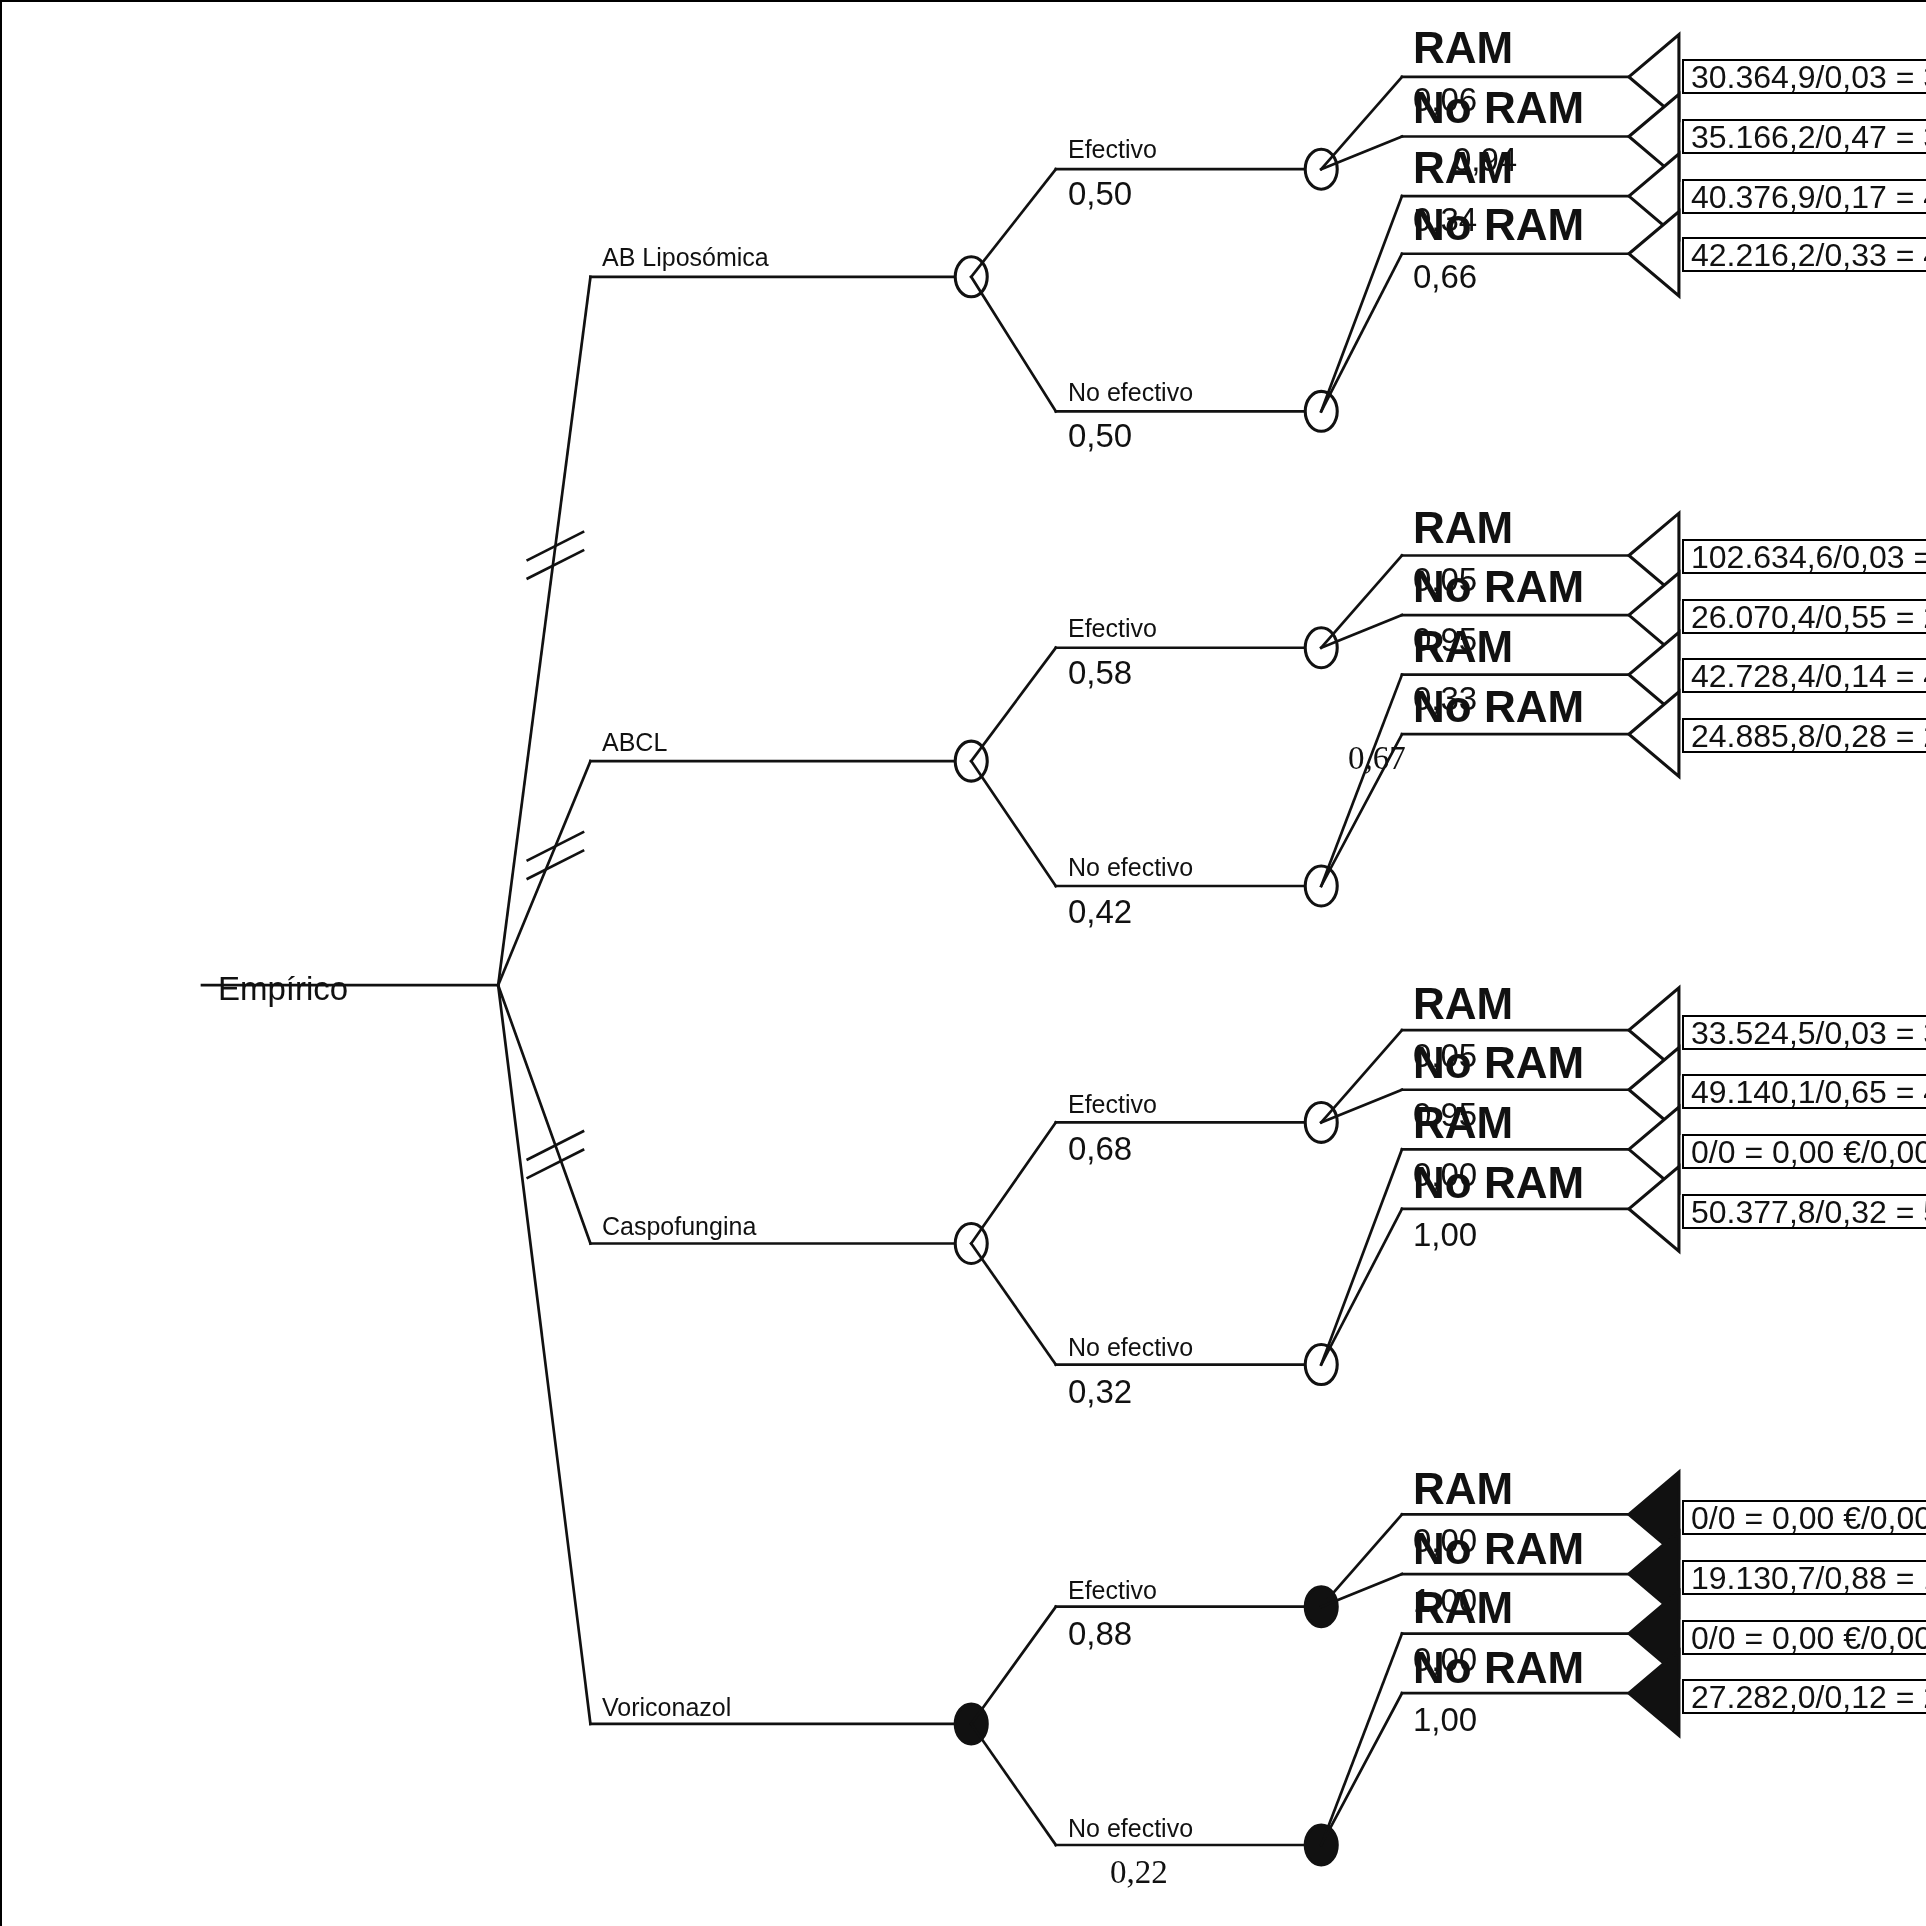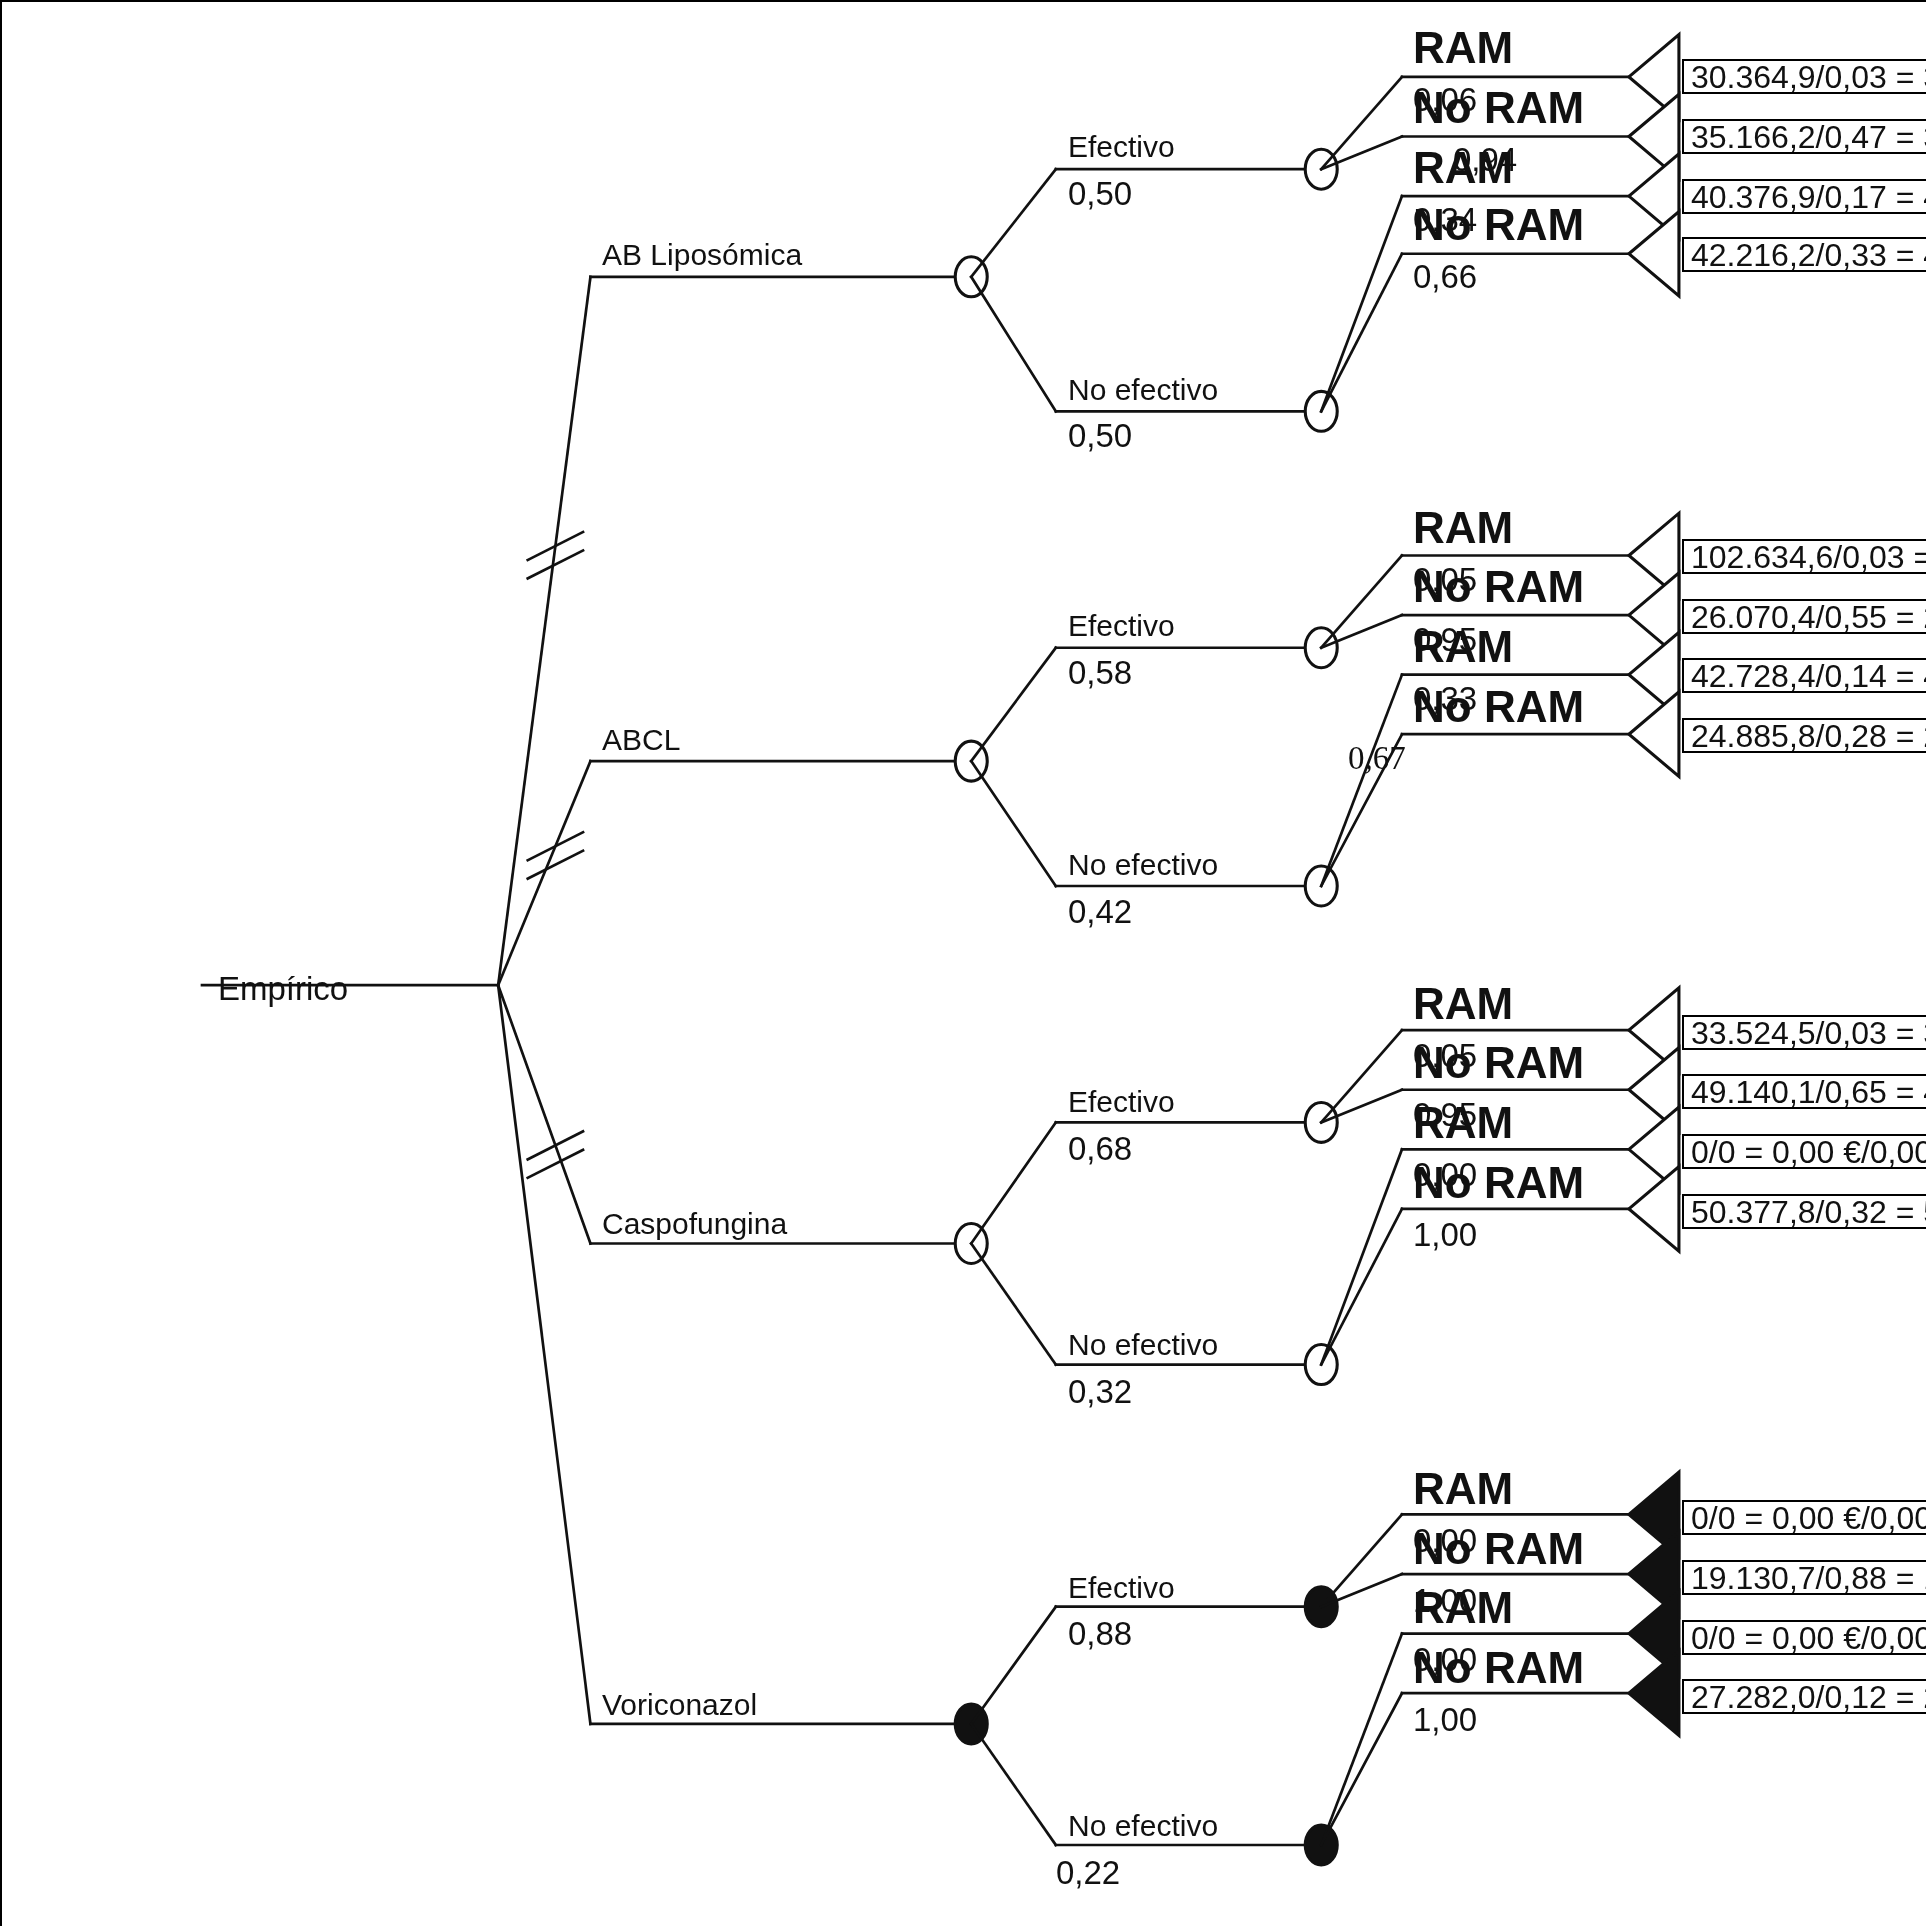--- a/index.html
+++ b/index.html
@@ -13,21 +13,21 @@
     overflow:hidden;
   }
   #tree{position:absolute;inset:0;width:100%;height:100%;}
   .lbl{
     position:absolute;
     font-family:"Liberation Sans",sans-serif;
     color:#111;
     white-space:nowrap;
     line-height:1;
   }
-  .branch-label{font-size:30px;}
+  .branch-label{font-size:25px;}
   .prob-label{font-size:33px;}
   .event-label{font-size:44px;font-weight:bold;}
   .root-label{font-size:33px;}
   .payoff-box{
     position:absolute;
     border:2.3px solid #000;
     background:#fff;
     box-sizing:border-box;
     display:flex;
     align-items:center;
@@ -229,21 +229,21 @@
       <div class="lbl prob-label" style="left: 1411px; top: 1522px;">0,00</div>
       <div class="payoff-box" style="left: 1680px; top: 1498px; width: 311px;">
         <span class="payoff-text">0/0 = 0,00 €/0,00</span>
       </div>
       <div class="lbl event-label" style="left: 1411px; top: 1569px; transform: translateY(-100%);">No RAM</div>
       <div class="lbl prob-label" style="left: 1411px; top: 1582px;">1,00</div>
       <div class="payoff-box" style="left: 1680px; top: 1558px; width: 566px;">
         <span class="payoff-text">19.130,7/0,88 = 19.130,70 €/0,88</span>
       </div>
       <div class="lbl branch-label" style="left: 1066px; top: 1839px; transform: translateY(-100%);">No efectivo</div>
-      <div class="lbl prob-label" style="left: 1054px; top: 1854px;">0,22</div>
+      <div class="lbl prob-label" style="left: 1108px; top: 1854px; font-family: Liberation Serif, serif;">0,22</div>
       <div class="lbl event-label" style="left: 1411px; top: 1628px; transform: translateY(-100%);">RAM</div>
       <div class="lbl prob-label" style="left: 1411px; top: 1641px;">0,00</div>
       <div class="payoff-box" style="left: 1680px; top: 1618px; width: 311px;">
         <span class="payoff-text">0/0 = 0,00 €/0,00</span>
       </div>
       <div class="lbl event-label" style="left: 1411px; top: 1688px; transform: translateY(-100%);">No RAM</div>
       <div class="lbl prob-label" style="left: 1411px; top: 1701px;">1,00</div>
       <div class="payoff-box" style="left: 1680px; top: 1677px; width: 549px;">
         <span class="payoff-text">27.282,0/0,12 = 27.282,0 €/0,12</span>
       </div>

